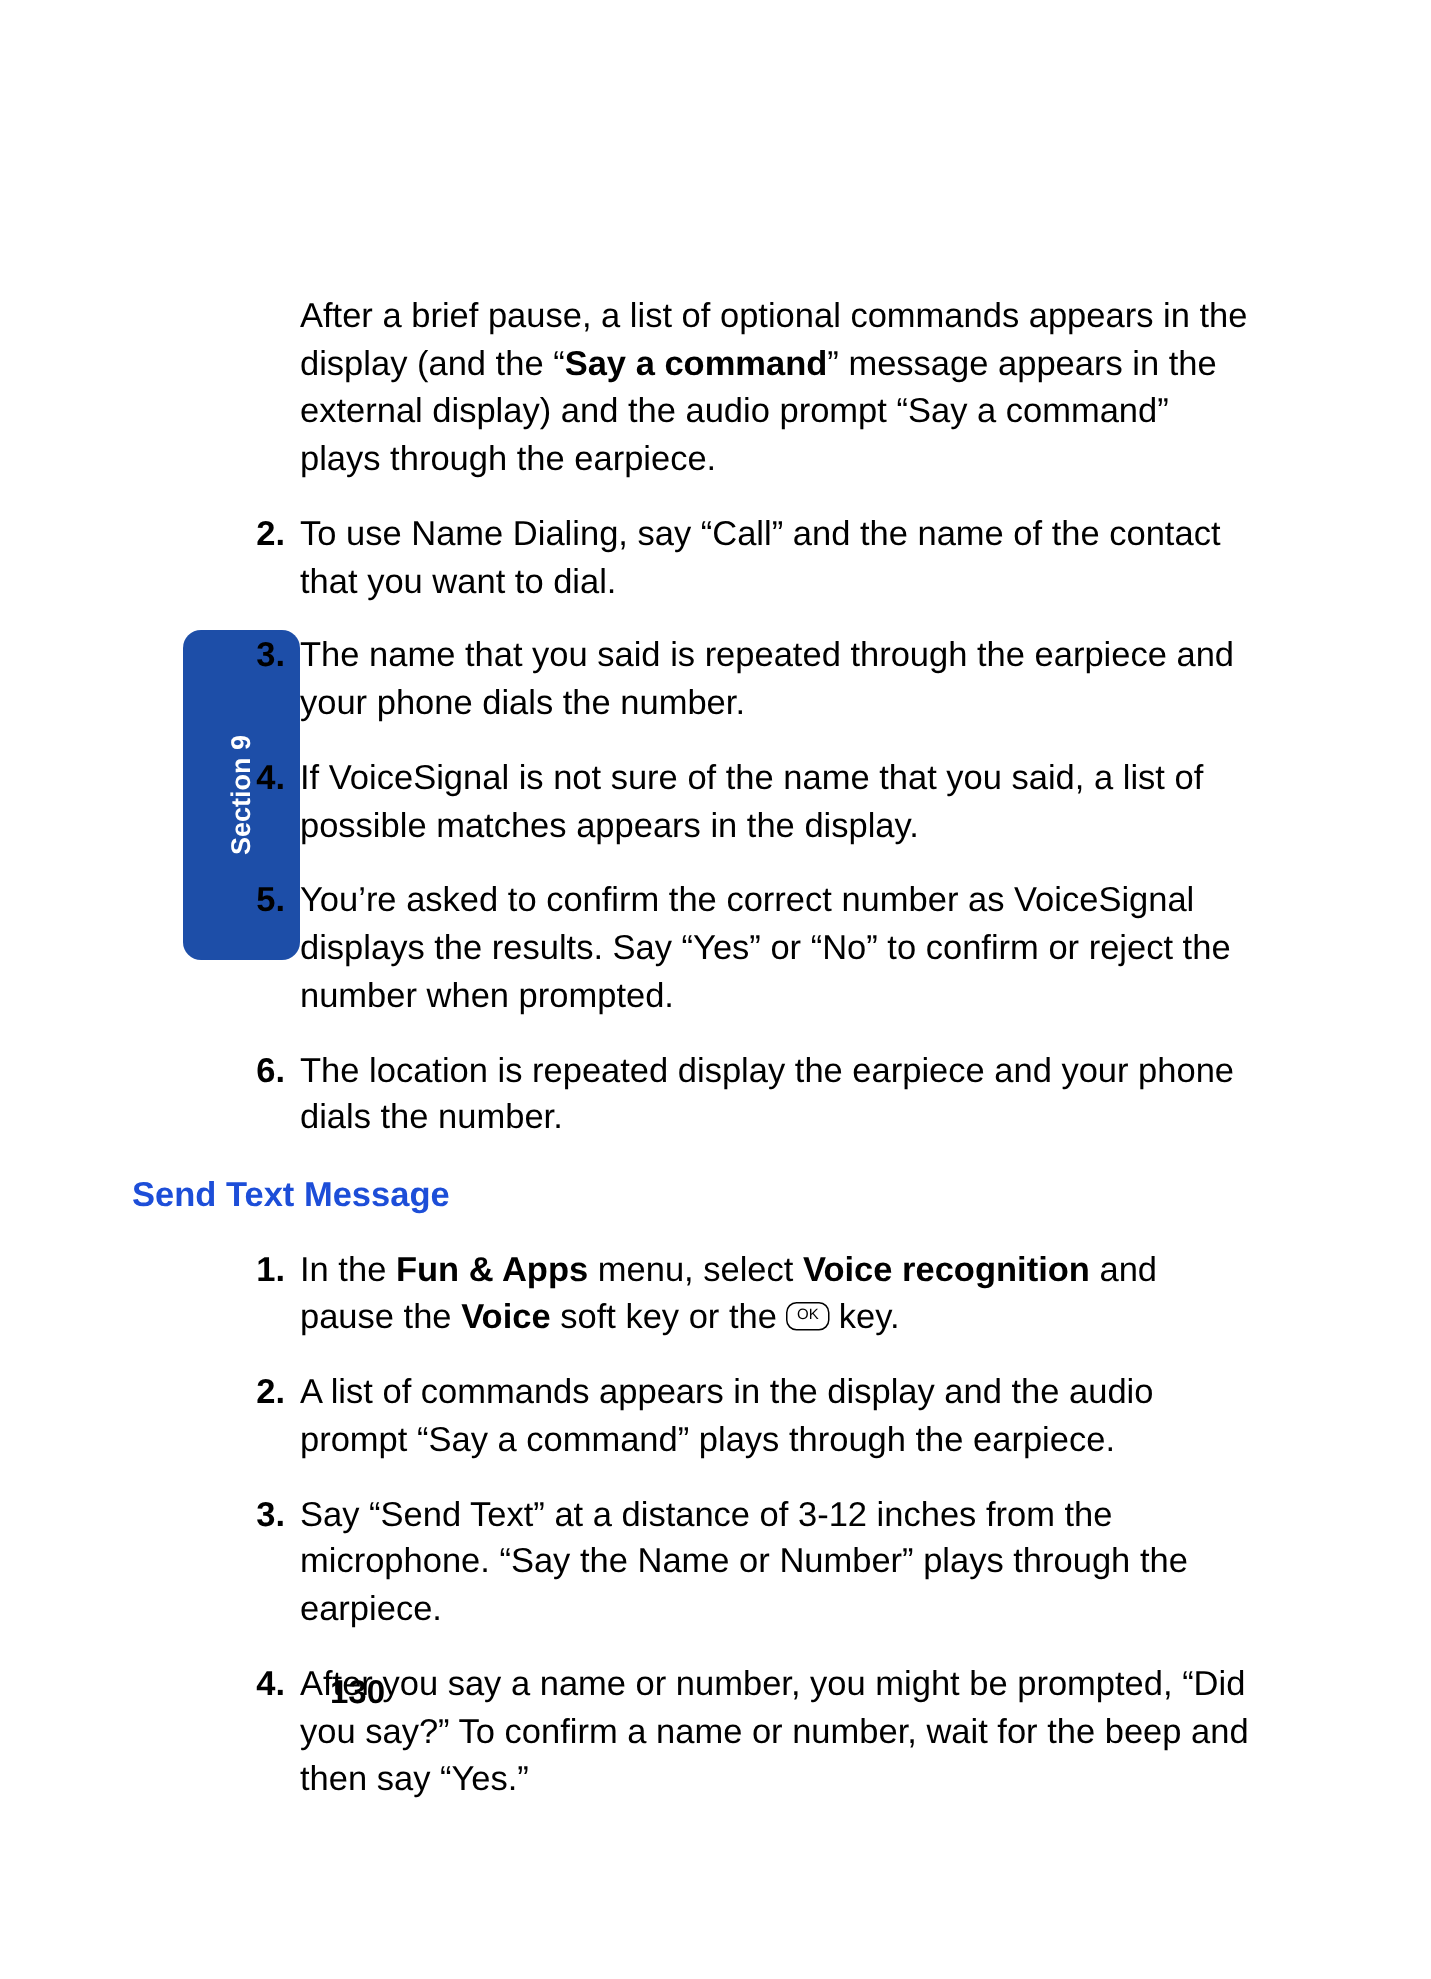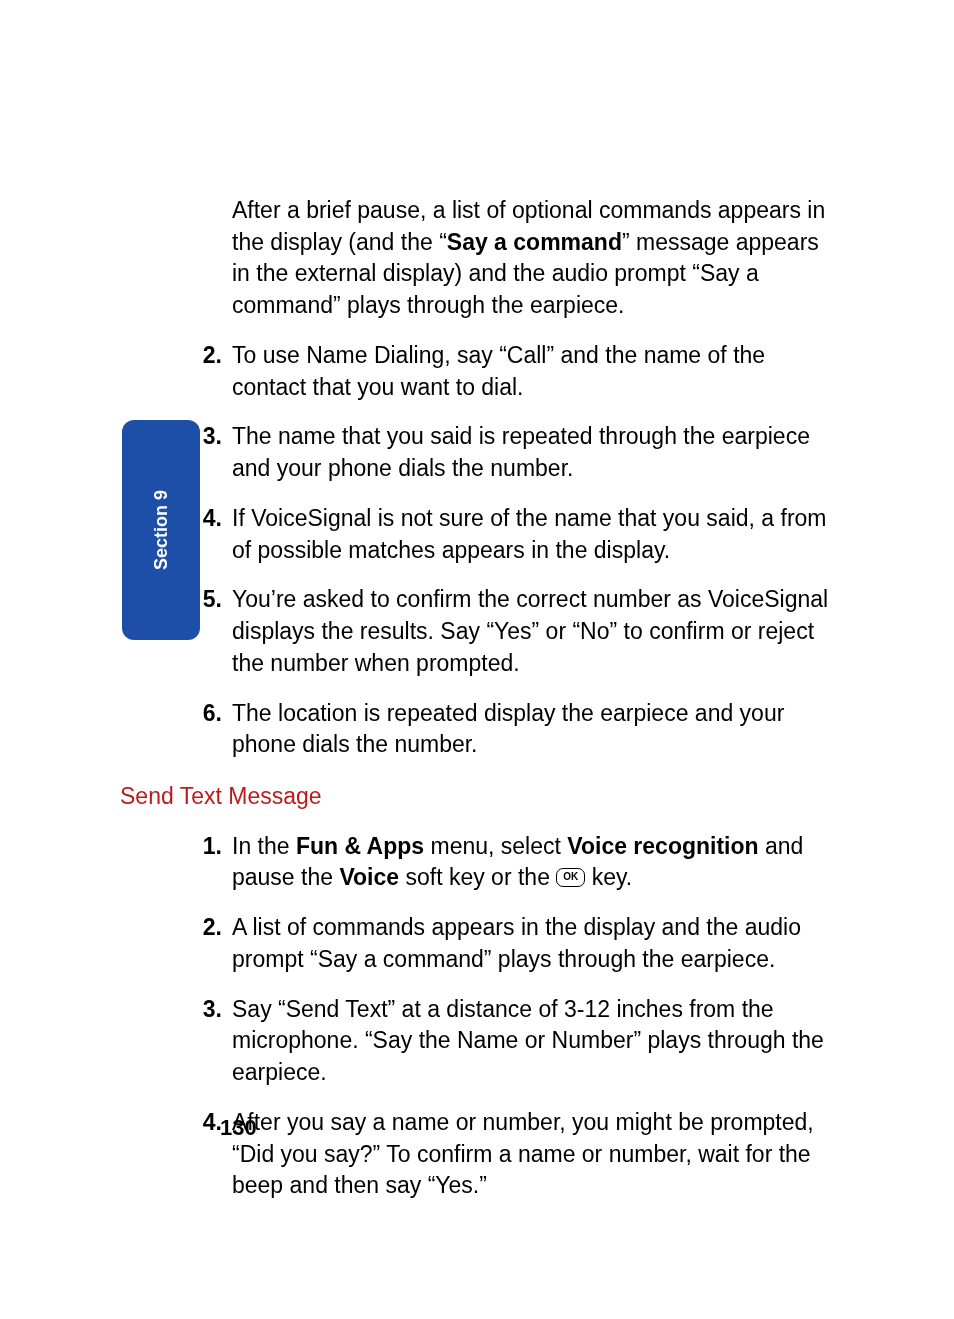--- a/index.html
+++ b/index.html
@@ -7,21 +7,21 @@
       width: 954px;
       height: 1319px;
       background: #fff;
       font-family: Arial, Helvetica, sans-serif;
       position: relative;
       color: #000;
     }
     .page {
       position: absolute;
       top: 0; left: 0; right: 0; bottom: 0;
-      padding: 195px 100px 100px 120px;
+      padding: 195px 100px 100px 88px;
       border-radius: 31px;
     }
     .side-tab {
       position: absolute;
       left: 122px;
       top: 420px;
       width: 78px;
       height: 220px;
       background: #1d4ea8;
       border-radius: 12px;
@@ -53,39 +53,39 @@
       text-align: right;
       padding-right: 10px;
       flex-shrink: 0;
     }
     .txt { flex: 1; }
     .intro-hang {
       margin-left: 34px;
       margin-bottom: 18px;
     }
     .section-heading {
-      color: #b91c1c;
-      font-weight: normal;
+      color: #1d4ed8;
+      font-weight: bold;
       font-size: 23px;
       margin-left: -78px;
       margin-top: 20px;
       margin-bottom: 18px;
       font-family: Arial, Helvetica, sans-serif;
     }
     .bold { font-weight: bold; }
     .ok-key {
       display: inline-flex;
       align-items: center;
       justify-content: center;
       border: 1.5px solid #000;
       border-radius: 7px;
       padding: 0 6px;
       height: 19px;
       font-size: 10px;
-      font-weight: bold;
+      font-weight: normal;
       vertical-align: middle;
       line-height: 1;
       position: relative;
       top: -2px;
     }
     .page-number {
       position: absolute;
       left: 220px;
       bottom: 178px;
       font-weight: bold;
@@ -108,21 +108,21 @@
     <div class="list-item">
       <div class="num">2.</div>
       <div class="txt">To use Name Dialing, say “Call” and the name of the contact that you want to dial.</div>
     </div>
     <div class="list-item">
       <div class="num">3.</div>
       <div class="txt">The name that you said is repeated through the earpiece and your phone dials the number.</div>
     </div>
     <div class="list-item">
       <div class="num">4.</div>
-      <div class="txt">If VoiceSignal is not sure of the name that you said, a from of possible matches appears in the display.</div>
+      <div class="txt">If VoiceSignal is not sure of the name that you said, a list of possible matches appears in the display.</div>
     </div>
     <div class="list-item">
       <div class="num">5.</div>
       <div class="txt">You’re asked to confirm the correct number as VoiceSignal displays the results. Say “Yes” or “No” to confirm or reject the number when prompted.</div>
     </div>
     <div class="list-item">
       <div class="num">6.</div>
       <div class="txt">The location is repeated display the earpiece and your phone dials the number.</div>
     </div>
 

